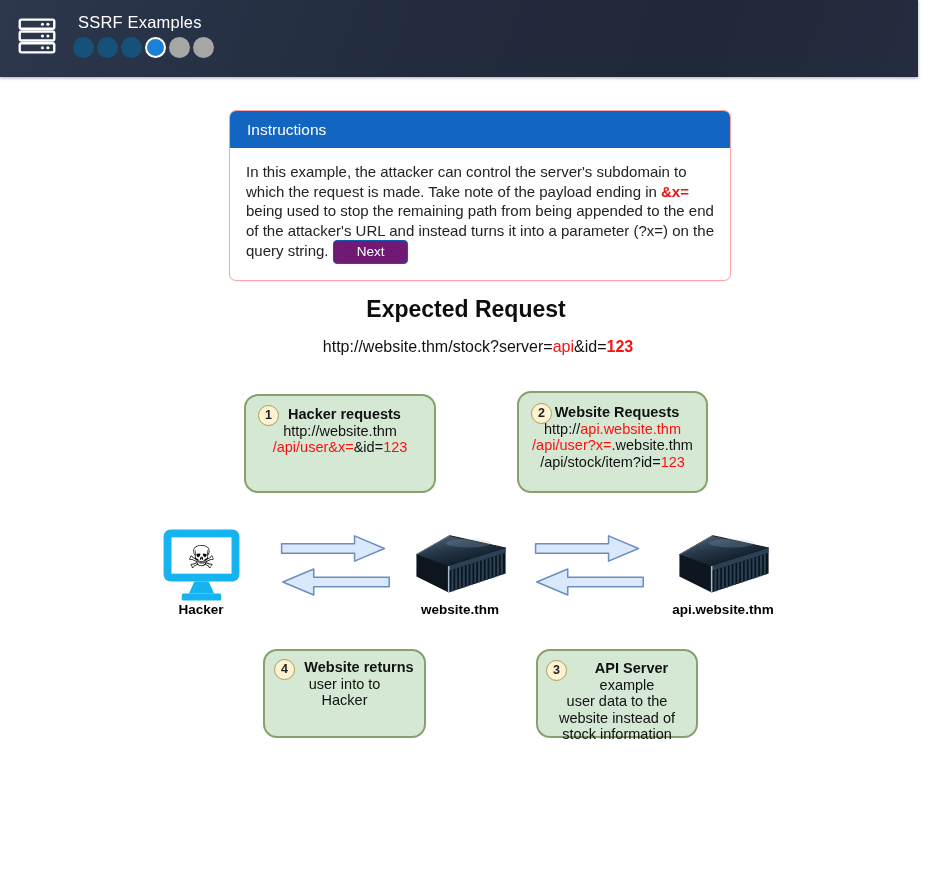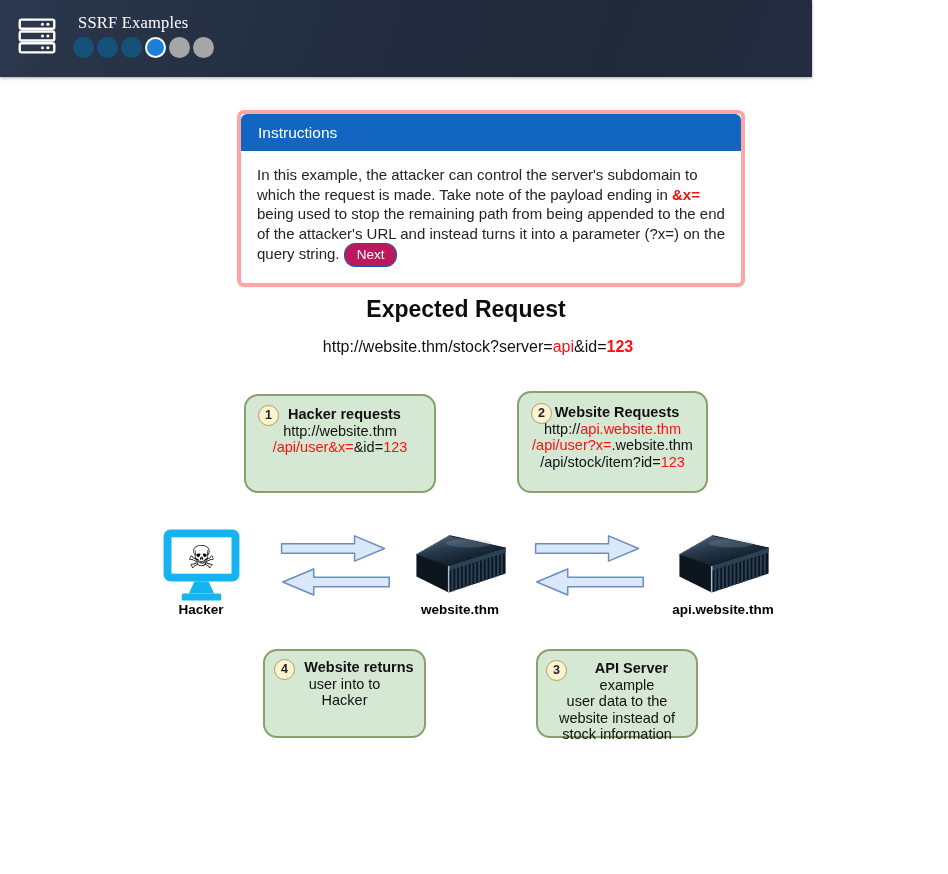--- a/index.html
+++ b/index.html
@@ -1,36 +1,36 @@
 <!DOCTYPE html>
 <html><head>
 <meta charset="utf-8">
 <style>
   html,body{margin:0;padding:0;background:#fff;}
   .page{position:relative;width:948px;height:874px;background:#ffffff;overflow:hidden;
         font-family:"Liberation Sans",sans-serif;color:#1c1c1c;}
 
   
-  .app-header{position:absolute;left:0;top:0;width:812px;height:77px;
+  .app-header{position:absolute;left:0;top:0;width:918px;height:77px;
     background:linear-gradient(110deg,#2d374d 0%,#222c3e 45%,#1f2939 75%,#232d3f 100%);
-    box-shadow:0 1px 3px rgba(0,0,0,.35);font-family:Liberation Serif, serif;}
+    box-shadow:0 1px 3px rgba(0,0,0,.35);}
   .hicon{position:absolute;left:17px;top:16px;width:40px;height:40px;}
   .htitle{position:absolute;left:78px;top:13px;font-size:16.5px;color:#ffffff;letter-spacing:.2px;}
   .dots{position:absolute;left:73px;top:37px;display:flex;gap:3px;}
   .dot{width:21px;height:21px;border-radius:50%;box-sizing:border-box;display:inline-block;}
 
   
-  .card{position:absolute;left:237px;top:110px;width:500px;border-radius:7px;
-        border:4px solid #fca5a5;background:#fff;box-shadow:0 1px 2px rgba(0,0,0,.06);}
+  .card{position:absolute;left:229px;top:110px;width:500px;border-radius:7px;
+        border:1px solid #fca5a5;background:#fff;box-shadow:0 1px 2px rgba(0,0,0,.06);}
   .card-header{background:#1266c2;color:#fff;font-size:15.5px;border-radius:6px 6px 0 0;
                padding:9px 17px;height:19px;line-height:19px;}
   .card-body{padding:14px 15px 16px 16px;font-size:15px;line-height:19.5px;color:#232323;max-width:470px;}
   .ins-red{color:#e8130c;font-weight:600;}
-  .next-btn{display:inline-block;background:#be185d;color:#fff;border:1px solid #0e5cb0;
-            border-radius:11px;font-size:13.5px;padding:3px 12px 4px;cursor:pointer;
+  .next-btn{display:inline-block;background:#701a75;color:#fff;border:1px solid #0e5cb0;
+            border-radius:4px;font-size:13.5px;padding:3px 23px 4px;cursor:pointer;
             font-family:"Liberation Sans",sans-serif;vertical-align:baseline;}
 
   
   .dtitle{position:absolute;left:0;top:296px;width:948px;text-align:center;margin:0;
           transform:translateX(-8px);font-size:23px;font-weight:700;color:#0d0d0d;}
   .durl{position:absolute;left:0;top:338px;width:948px;text-align:center;
         transform:translateX(4px);font-size:16px;color:#111;}
   .dred{color:#ff0f0f;}
   .durl .num{font-weight:700;}
 

